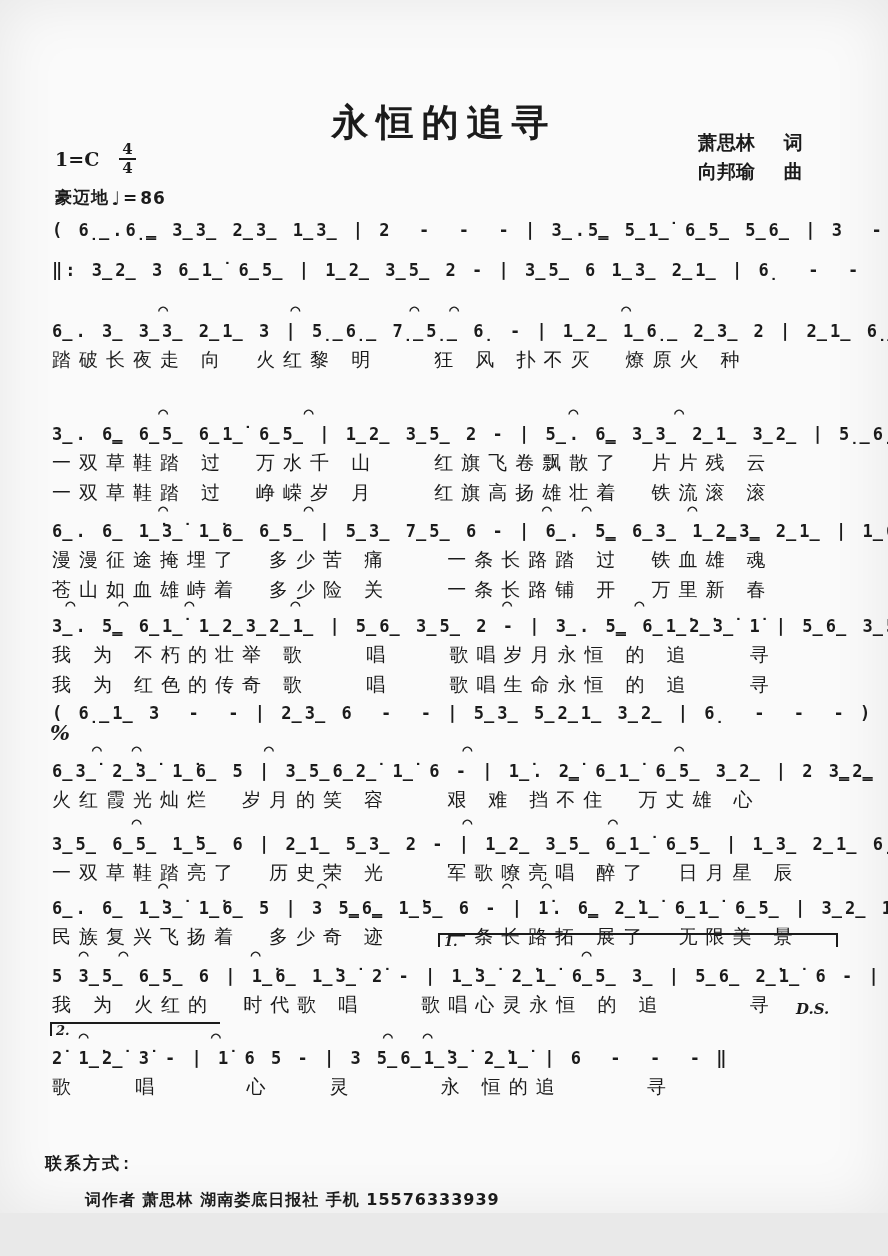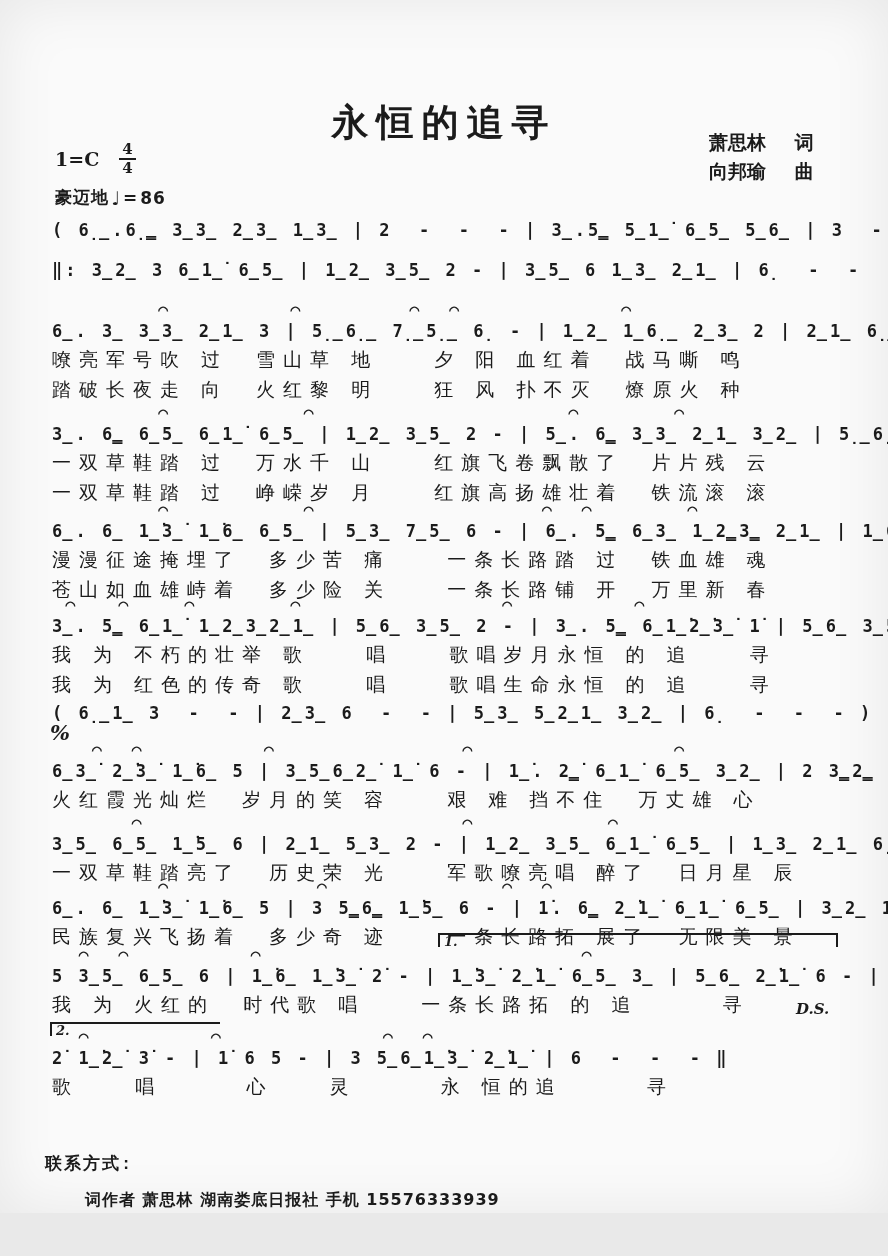--- a/index.html
+++ b/index.html
@@ -15,21 +15,21 @@
     box-shadow:inset 0 0 60px rgba(0,0,0,0.08);
   }
   .title{
     position:absolute;top:98px;left:0;width:100%;
     text-align:center;
     font-family:"DejaVu Serif", serif;
     font-size:37px;font-weight:bold;letter-spacing:8px;
   }
   .credits{
     position:absolute;top:128px;left:698px;
-    font-size:19px;line-height:29px;font-weight:bold;margin-left:11px;
+    font-size:19px;line-height:29px;font-weight:bold;
   }
   .credits .row span{display:inline-block;}
   .credits .role{margin-left:22px;}
   .keysig{
     position:absolute;top:142px;left:55px;
     font-size:19px;font-weight:bold;
     display:flex;align-items:center;gap:20px;
     font-family:"DejaVu Serif", serif;
   }
   .frac{
@@ -138,21 +138,20 @@
     <div class="notes">( 6̣̲.6̣̳ 3̲3̲ 2̲3̲ 1̲3̲ | 2  -  -  - | 3̲.5̳ 5̲1̲̇ 6̲5̲ 5̲6̲ | 3  -  -  - |</div>
   </div>
 
   <div class="sys" style="top:257px">
     <div class="notes">‖: 3̲2̲ 3 6̲1̲̇ 6̲5̲ | 1̲2̲ 3̲5̲ 2 - | 3̲5̲ 6 1̲3̲ 2̲1̲ | 6̣  -  -  - ) |</div>
   </div>
 
   <div class="sys" style="top:303px">
     <div class="slurs">        ◠         ◠        ◠  ◠            ◠</div>
     <div class="notes">6̲. 3̲ 3̲3̲ 2̲1̲ 3 | 5̣̲6̣̲ 7̣̲5̣̲ 6̣ - | 1̲2̲ 1̲6̣̲ 2̲3̲ 2 | 2̲1̲ 6̣̲5̣̲ 3 - |</div>
-    <div class="lyr">嘹亮军号吹 过  雪山草 地    夕 阳 血红着  战马嘶 鸣</div>
     <div class="lyr">踏破长夜走 向  火红黎 明    狂 风 扑不灭  燎原火 种</div>
   </div>
 
   <div class="sys" style="top:406px">
     <div class="slurs">        ◠          ◠                   ◠       ◠</div>
     <div class="notes">3̲. 6̳ 6̲5̲ 6̲1̲̇ 6̲5̲ | 1̲2̲ 3̲5̲ 2 - | 5̲. 6̳ 3̲3̲ 2̲1̲ 3̲2̲ | 5̣̲6̣̲ 2̲1̲ 6̣ - |</div>
     <div class="lyr">一双草鞋踏 过  万水千 山    红旗飞卷飘散了  片片残 云</div>
     <div class="lyr">一双草鞋踏 过  峥嵘岁 月    红旗高扬雄壮着  铁流滚 滚</div>
   </div>
 
@@ -194,21 +193,21 @@
     <div class="lyr">民族复兴飞扬着  多少奇 迹    一条长路拓 展了  无限美 景</div>
   </div>
 
   <div class="volta volta1">
     <span class="vlabel">1.</span>
   </div>
 
   <div class="sys" style="top:948px">
     <div class="slurs">  ◠  ◠         ◠                        ◠</div>
     <div class="notes">5 3̲5̲ 6̲5̲ 6 | 1̲̇6̲ 1̲̇3̲̇ 2̇ - | 1̲̇3̲̇ 2̲̇1̲̇ 6̲5̲ 3̲ | 5̲6̲ 2̲̇1̲̇ 6 - |</div>
-    <div class="lyr">我 为 火红的  时代歌 唱    一条长路拓 的 追      寻</div>
+    <div class="lyr">我 为 火红的  时代歌 唱    歌唱心灵永恒 的 追      寻</div>
   </div>
 
   <div class="ds">D.S.</div>
 
   <div class="volta volta2">
     <span class="vlabel">2.</span>
   </div>
 
   <div class="sys" style="top:1030px">
     <div class="slurs">  ◠         ◠            ◠  ◠</div>

